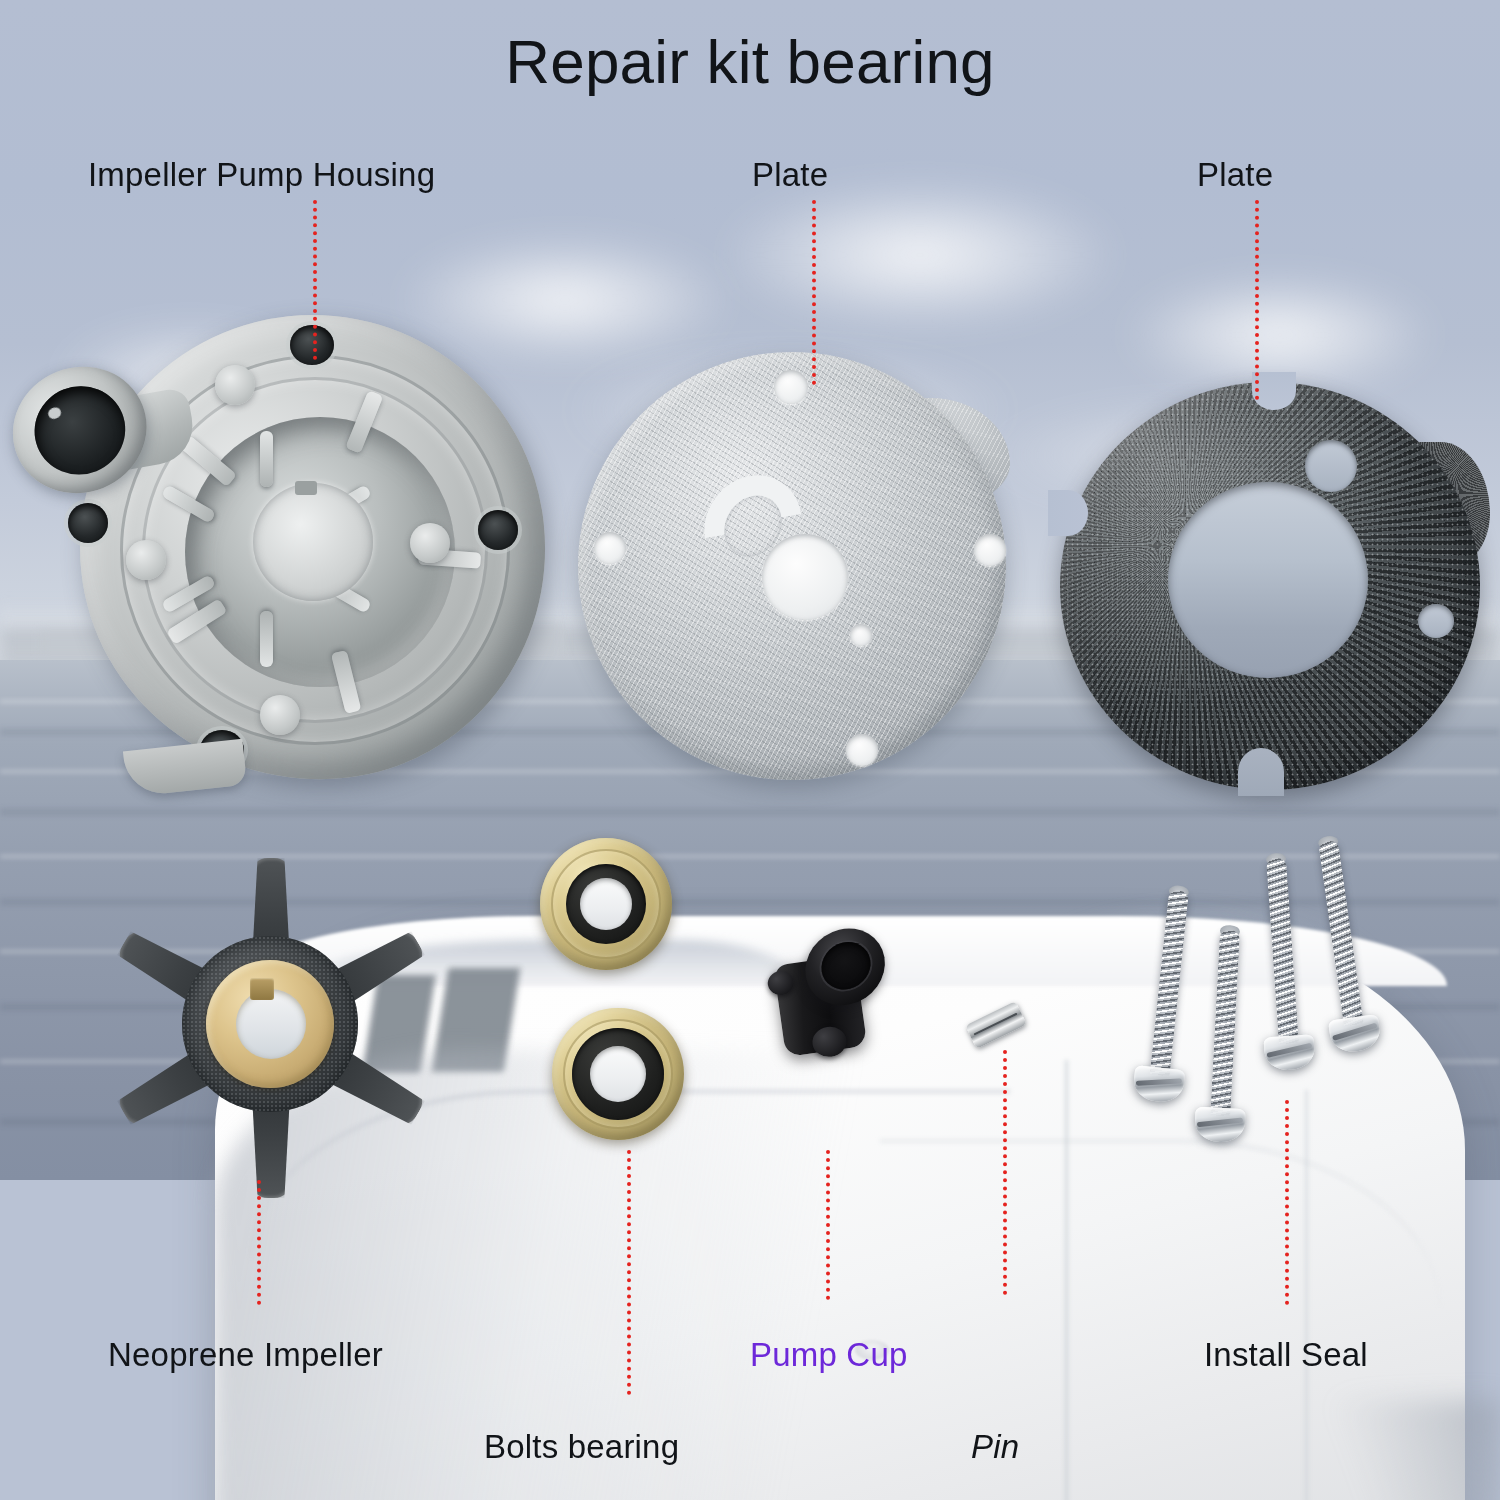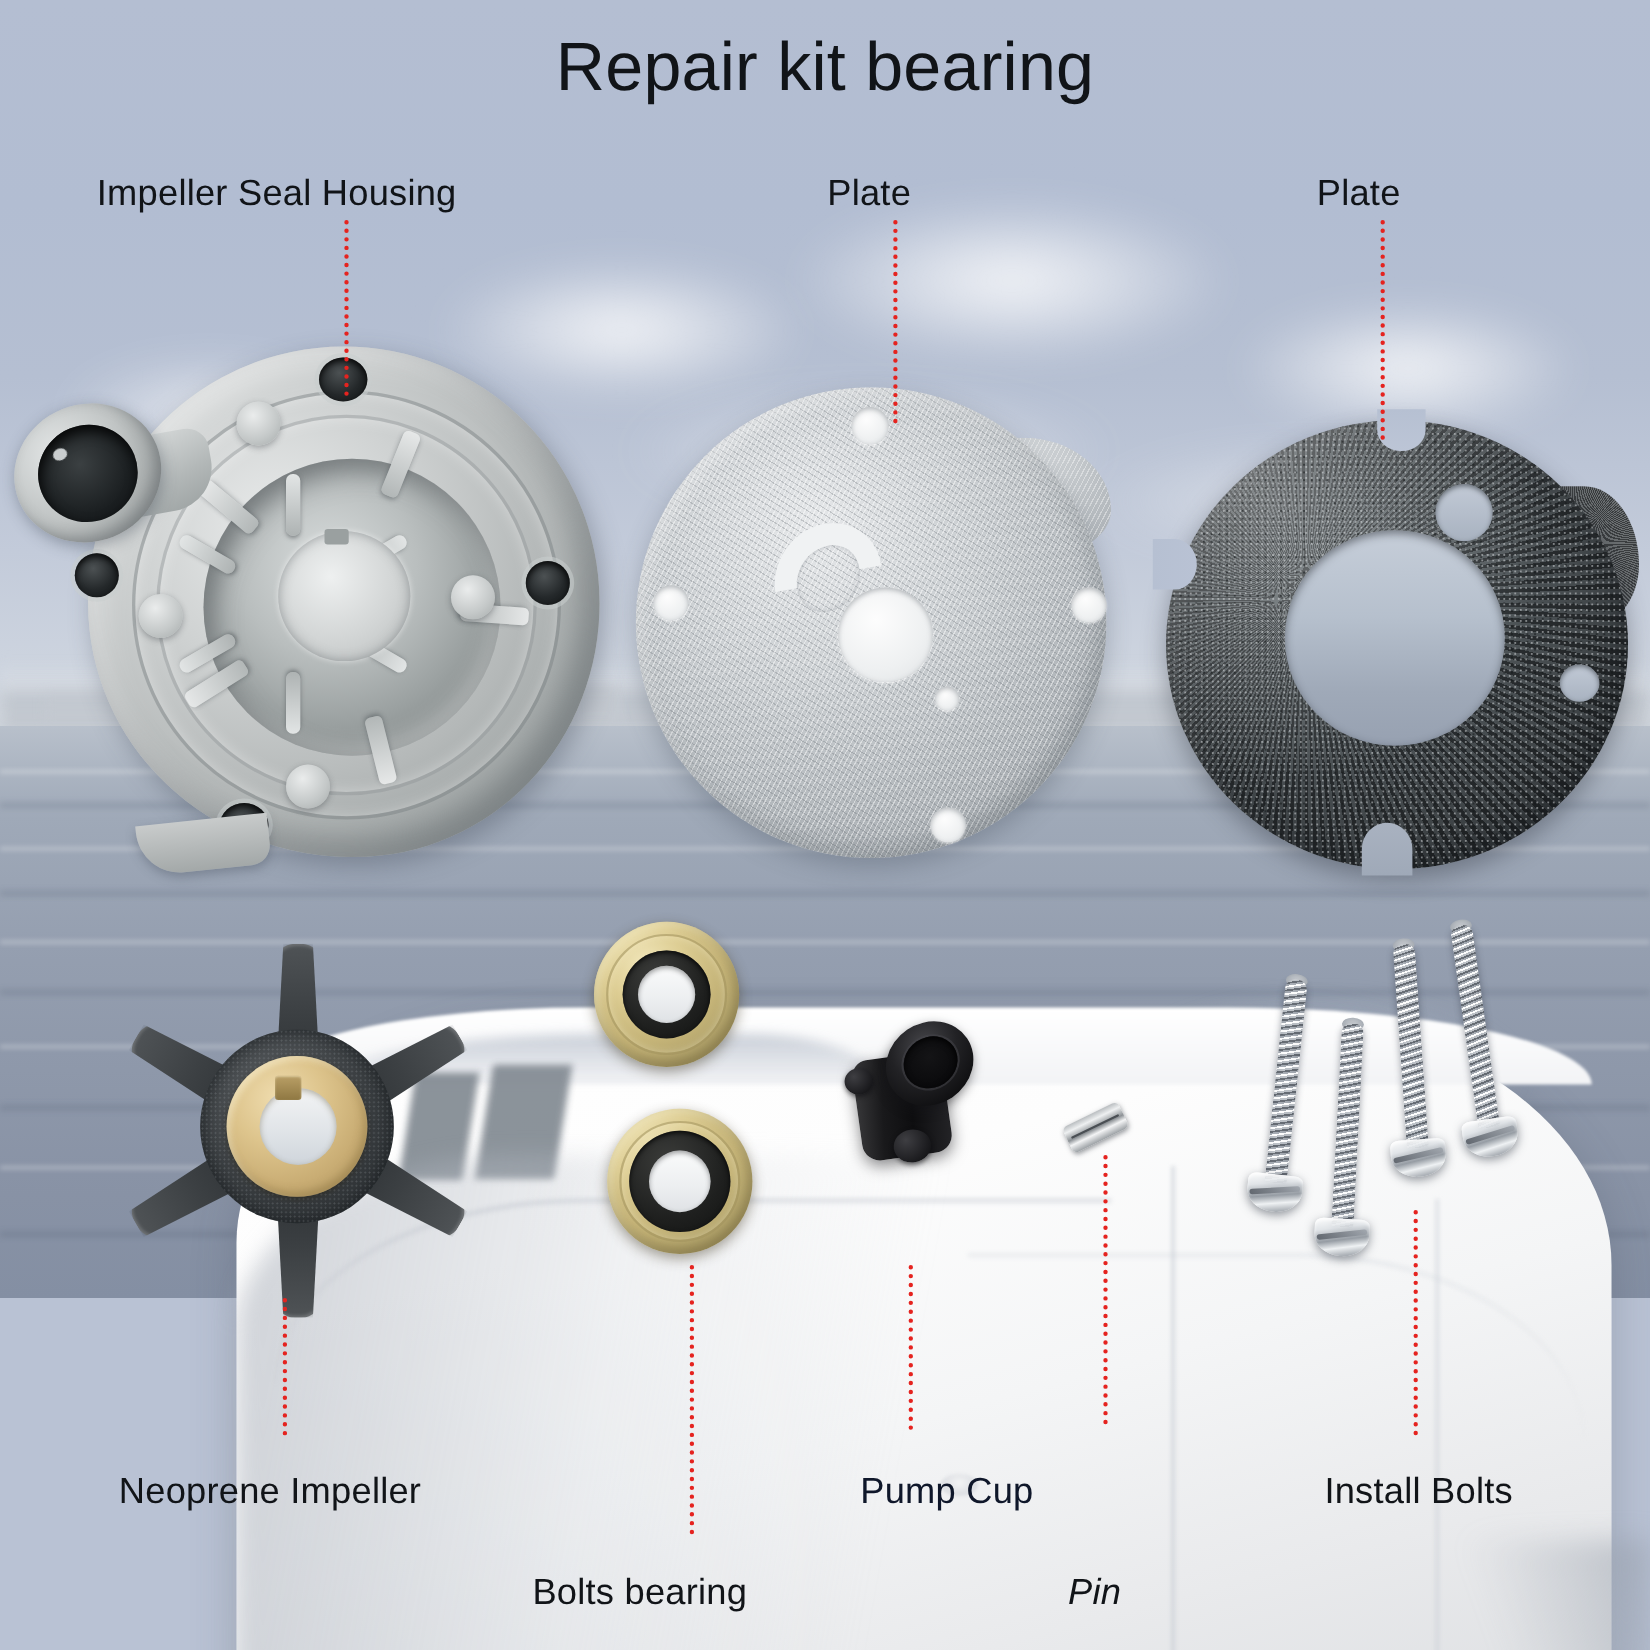--- a/index.html
+++ b/index.html
@@ -658,28 +658,28 @@
   <div class="shank"></div>
   <div class="head">
       <div class="slot"></div>
     </div>
 </div>
 
 <div class="title">Repair kit bearing</div>
 
 <div id="callout-layer">
     <div class="leader" style="left: 313px; top: 200px; height: 160px; border-left-color: rgb(229, 35, 31);"></div>
-    <div class="label" style="left: 88px; top: 156px; color: rgb(17, 20, 24);">Impeller Seal Housing</div>
+    <div class="label" style="left: 88px; top: 156px; color: rgb(17, 20, 24);">Impeller Pump Housing</div>
     <div class="leader" style="left: 812px; top: 200px; height: 185px; border-left-color: rgb(229, 35, 31);"></div>
     <div class="label" style="left: 752px; top: 156px; color: rgb(17, 20, 24);">Plate</div>
     <div class="leader" style="left: 1255px; top: 200px; height: 200px; border-left-color: rgb(229, 35, 31);"></div>
     <div class="label" style="left: 1197px; top: 156px; color: rgb(17, 20, 24);">Plate</div>
     <div class="leader" style="left: 257px; top: 1180px; height: 125px; border-left-color: rgb(229, 35, 31);"></div>
     <div class="label" style="left: 108px; top: 1336px; color: rgb(17, 20, 24);">Neoprene Impeller</div>
     <div class="leader" style="left: 627px; top: 1150px; height: 245px; border-left-color: rgb(229, 35, 31);"></div>
     <div class="label" style="left: 484px; top: 1428px; color: rgb(17, 20, 24);">Bolts bearing</div>
     <div class="leader" style="left: 826px; top: 1150px; height: 150px; border-left-color: rgb(229, 35, 31);"></div>
-    <div class="label" style="left: 782px; top: 1336px; color: #0f172a;">Pump Cup</div>
+    <div class="label" style="left: 750px; top: 1336px; color: #6d28d9;">Pump Cup</div>
     <div class="leader" style="left: 1003px; top: 1050px; height: 245px; border-left-color: rgb(229, 35, 31);"></div>
     <div class="label" style="left: 971px; top: 1428px; color: rgb(17, 20, 24); font-style: italic;">Pin</div>
     <div class="leader" style="left: 1285px; top: 1100px; height: 205px; border-left-color: rgb(229, 35, 31);"></div>
-    <div class="label" style="left: 1204px; top: 1336px; color: rgb(17, 20, 24);">Install Bolts</div>
+    <div class="label" style="left: 1204px; top: 1336px; color: rgb(17, 20, 24);">Install Seal</div>
   </div>
 
 </body></html>

